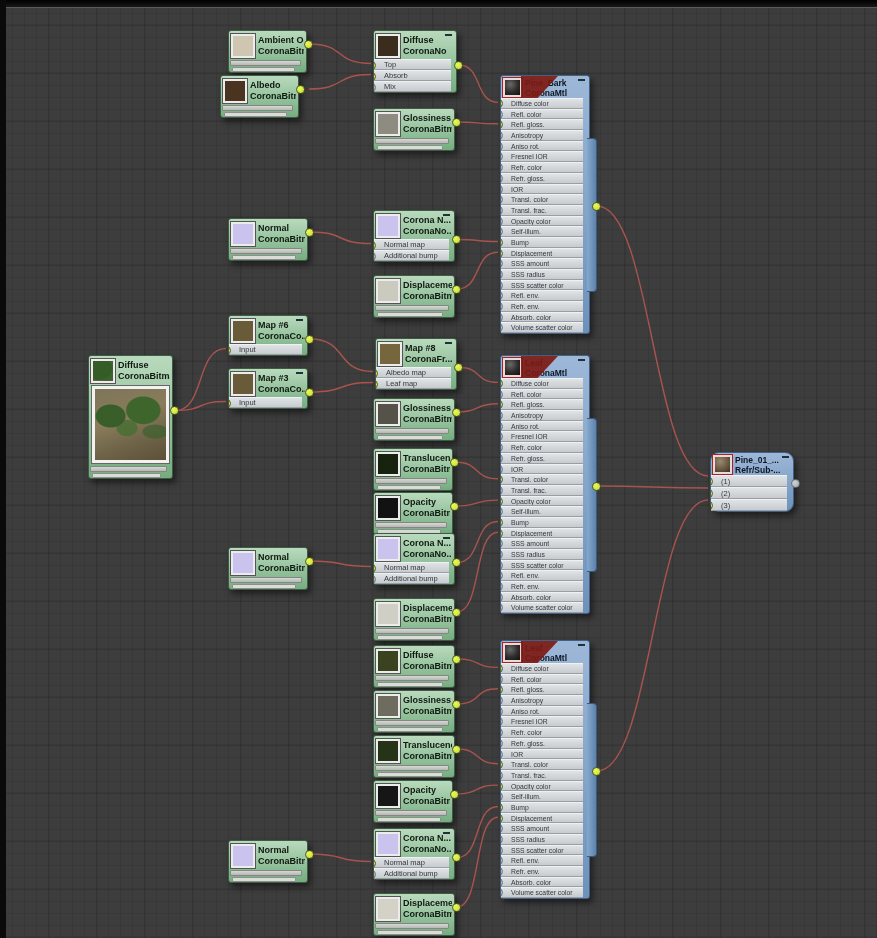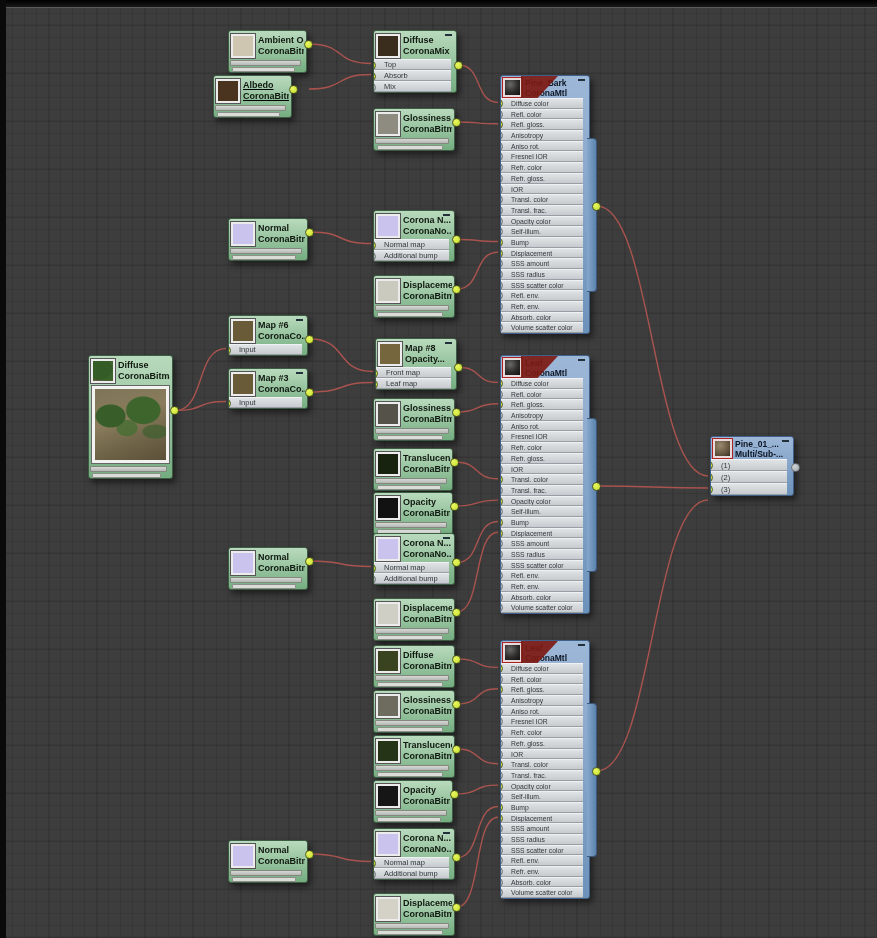--- a/index.html
+++ b/index.html
@@ -101,38 +101,38 @@
           <div class="thumb g-thumb" style="background: rgb(207, 198, 178);"></div>
           <div class="titles ">
             <div class="">Ambient  Occl...</div>
             <div class="">CoronaBitmap</div>
           </div>
         </div>
         <div class="bar-a"></div>
         <div class="bar-b"></div>
         <div class="dot out-dot on" style="top: 8.5px; right: -7px;"></div>
       </div>
-      <div class="node green" style="left: 213px; top: 75px; width: 77px; text-decoration: underline;">
+      <div class="node green" style="left: 220px; top: 75px; width: 77px;">
         <div class="hdr g-hdr">
           <div class="thumb g-thumb" style="background: rgb(74, 52, 32);"></div>
           <div class="titles ">
             <div class="">Albedo</div>
             <div class="">CoronaBitmap</div>
           </div>
         </div>
         <div class="bar-a"></div>
         <div class="bar-b"></div>
         <div class="dot out-dot on" style="top: 8.5px; right: -7px;"></div>
       </div>
       <div class="node green" style="left: 373px; top: 30px; width: 82px;">
         <div class="hdr g-hdr">
           <div class="thumb g-thumb" style="background: rgb(58, 45, 30);"></div>
           <div class="titles ">
             <div class="">Diffuse</div>
-            <div class="">CoronaMix</div>
+            <div class="">CoronaNo</div>
           </div>
           <div class="minus"></div>
         </div>
         <div class="rows g-rows">
           <div class="row g-row"><div class="dot in-dot on"></div><span>Top</span></div>
           <div class="row g-row"><div class="dot in-dot on"></div><span>Absorb</span></div>
           <div class="row g-row"><div class="dot in-dot off"></div><span>Mix</span></div>
         </div>
         <div class="dot out-dot on" style="top: 29.5px; right: -7px;"></div>
       </div>
@@ -250,26 +250,26 @@
         <div class="rows g-rows">
           <div class="row g-row"><div class="dot in-dot on"></div><span>Input</span></div>
         </div>
         <div class="dot out-dot on" style="top: 18.5px; right: -7px;"></div>
       </div>
       <div class="node green" style="left: 375px; top: 338px; width: 80px;">
         <div class="hdr g-hdr">
           <div class="thumb g-thumb" style="background: rgb(117, 102, 61);"></div>
           <div class="titles ">
             <div class="">Map #8</div>
-            <div class="">Opacity...</div>
-          </div>
-          <div class="minus"></div>
-        </div>
-        <div class="rows g-rows">
-          <div class="row g-row"><div class="dot in-dot on"></div><span>Front map</span></div>
+            <div class="">CoronaFr...</div>
+          </div>
+          <div class="minus"></div>
+        </div>
+        <div class="rows g-rows">
+          <div class="row g-row"><div class="dot in-dot on"></div><span>Albedo map</span></div>
           <div class="row g-row"><div class="dot in-dot on"></div><span>Leaf map</span></div>
         </div>
         <div class="dot out-dot on" style="top: 24px; right: -7px;"></div>
       </div>
       <div class="node green" style="left: 88px; top: 355px; width: 83px;">
         <div class="hdr g-hdr">
           <div class="thumb g-thumb grass"></div>
           <div class="titles ">
             <div class="">Diffuse</div>
             <div class="">CoronaBitmap</div>
@@ -509,26 +509,26 @@
           <div class="row m-row"><div class="dot in-dot off" style="top: 0px;"></div><span>SSS amount</span></div>
           <div class="row m-row"><div class="dot in-dot off" style="top: 0px;"></div><span>SSS radius</span></div>
           <div class="row m-row"><div class="dot in-dot off" style="top: 0px;"></div><span>SSS scatter color</span></div>
           <div class="row m-row"><div class="dot in-dot off" style="top: 0px;"></div><span>Refl. env.</span></div>
           <div class="row m-row"><div class="dot in-dot off" style="top: 0px;"></div><span>Refr. env.</span></div>
           <div class="row m-row"><div class="dot in-dot off" style="top: 0px;"></div><span>Absorb. color</span></div>
           <div class="row m-row"><div class="dot in-dot off" style="top: 0px;"></div><span>Volume scatter color</span></div>
         </div>
         <div class="dot out-dot on" style="top: 125.7px; right: -12px;"></div>
       </div>
-      <div class="node blue" style="left: 710px; top: 436px; width: 82px;">
+      <div class="node blue" style="left: 710px; top: 452px; width: 82px; border-radius: 9px;">
         <div class="hdr m-hdr">
           <div class="thumb m-thumb msphere"></div>
           <div class="titles m-titles">
             <div class="">Pine_01_...</div>
-            <div class="">Multi/Sub-...</div>
+            <div class="">Refr/Sub-...</div>
           </div>
           <div class="minus"></div>
         </div>
         <div class="rows m-rows">
           <div class="row ms-row"><div class="dot in-dot on"></div><span>(1)</span></div>
           <div class="row ms-row"><div class="dot in-dot on"></div><span>(2)</span></div>
           <div class="row ms-row"><div class="dot in-dot on"></div><span>(3)</span></div>
         </div>
         <div class="dot out-dot off" style="top: 26px; right: -7px;"></div>
       </div>

